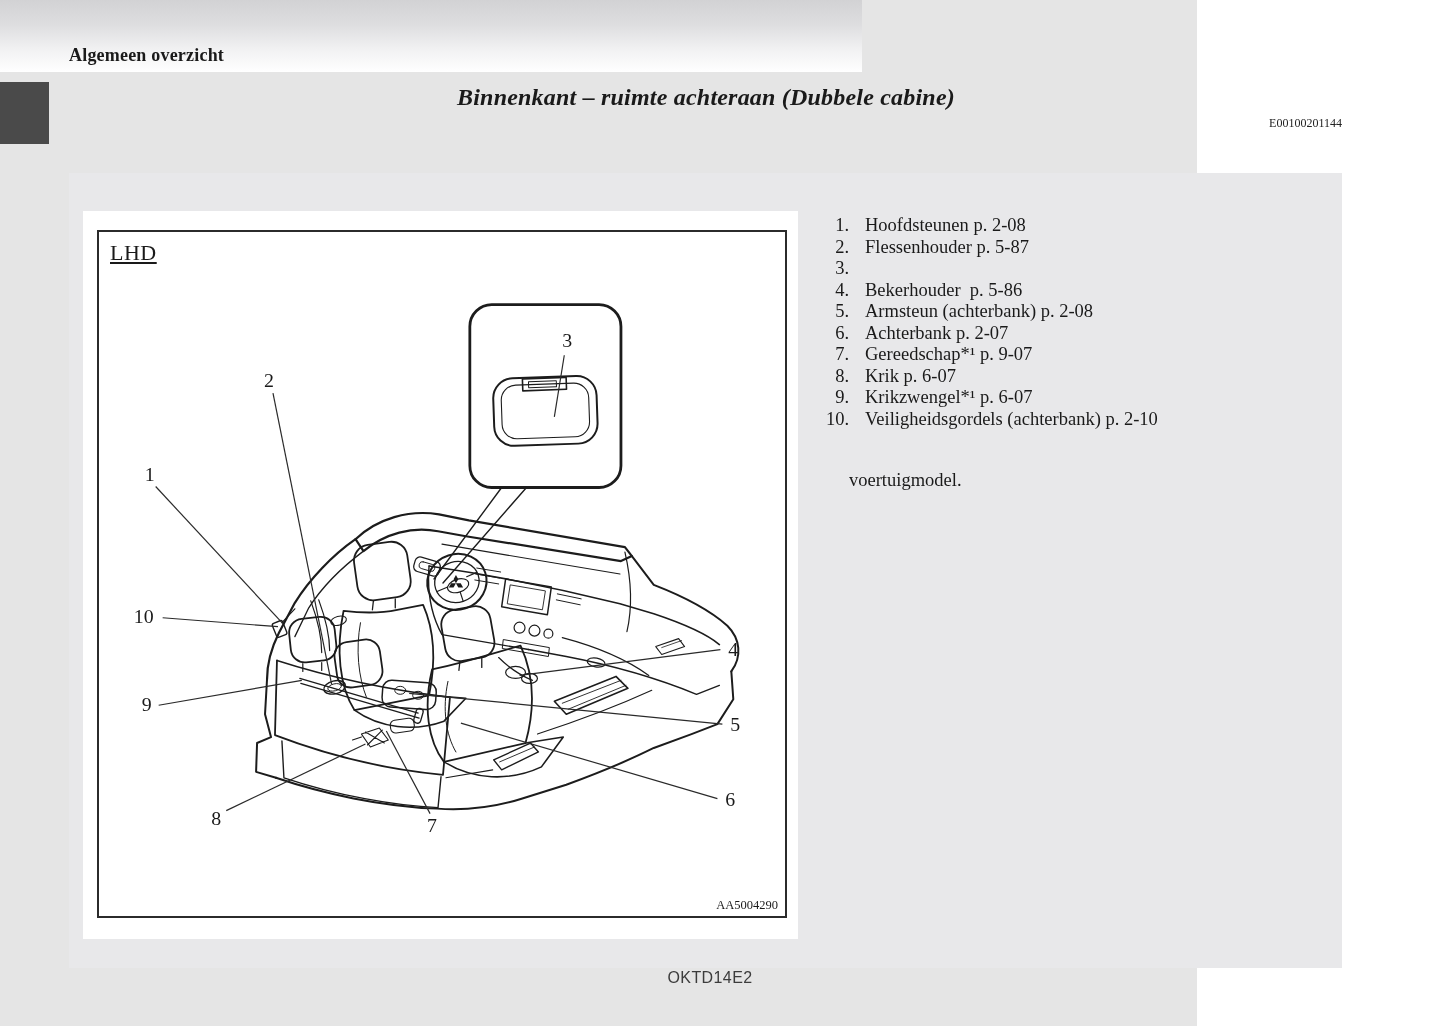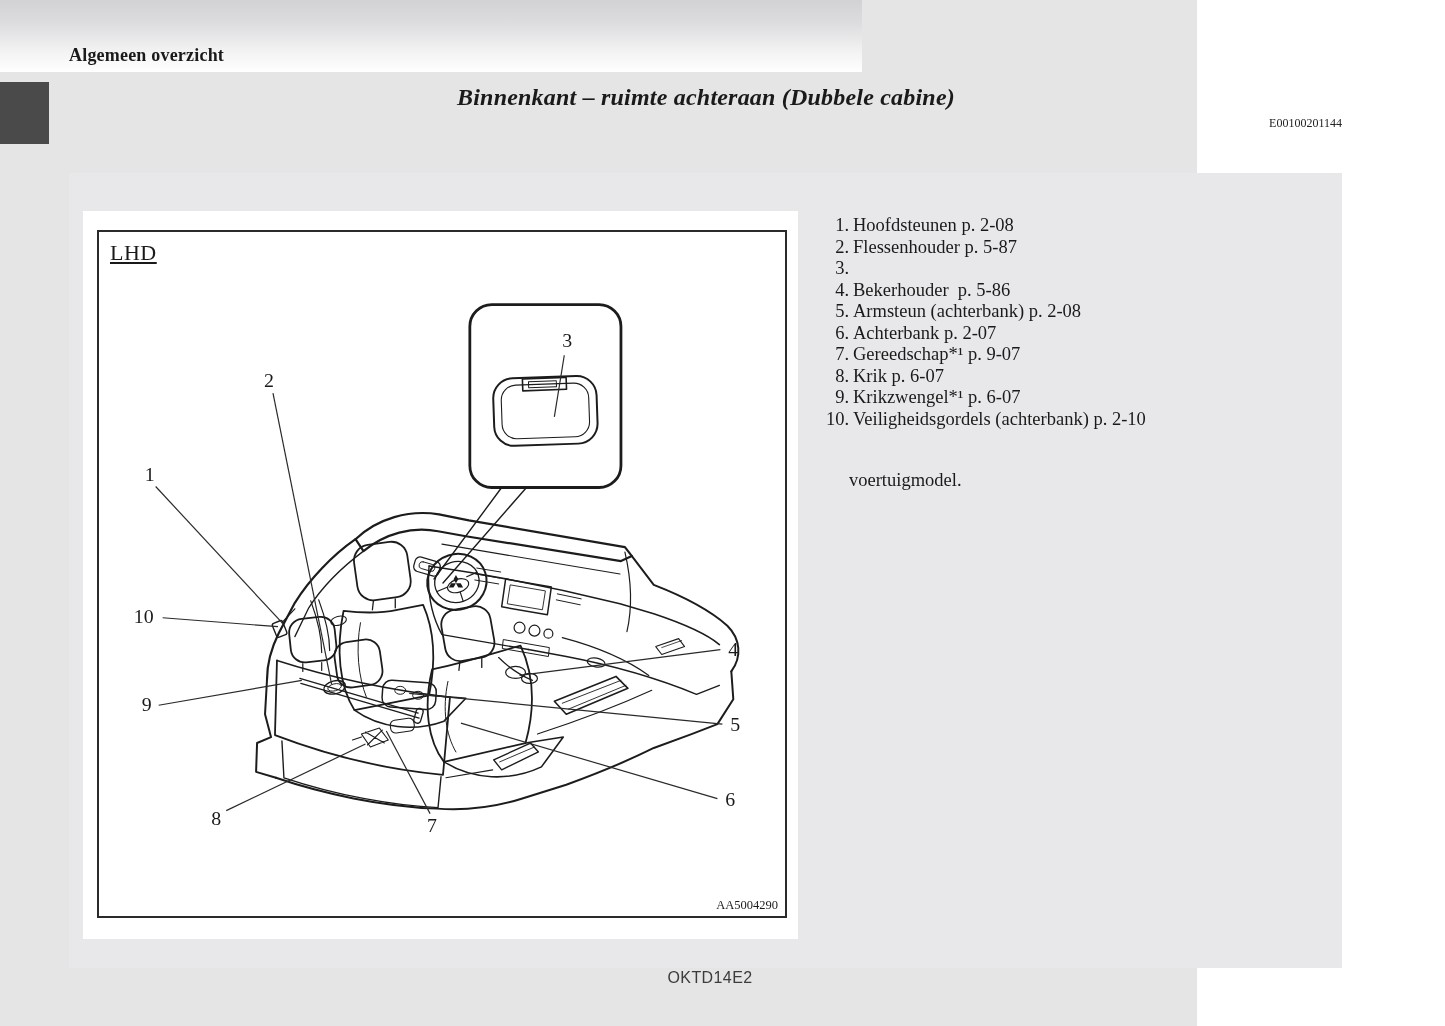--- a/index.html
+++ b/index.html
@@ -24,21 +24,21 @@
   .figure-frame{position:absolute;left:14px;top:19px;width:686px;height:684px;
     border:2px solid #2b2b2b;background:#fff;}
   .lhd-label{position:absolute;left:11px;top:8px;font-size:22px;letter-spacing:.5px;text-decoration:underline;}
   .figure-code{position:absolute;right:7px;bottom:3px;font-size:12.5px;}
   .figure-svg{position:absolute;left:0;top:0;width:686px;height:684px;}
 
   .parts-list{position:absolute;left:818px;top:215px;width:524px;font-size:18.5px;
     line-height:21.5px;}
   .parts-list .row{display:flex;}
   .parts-list .num{width:31px;text-align:right;flex:0 0 31px;}
-  .parts-list .txt{margin-left:4px;white-space:pre;}
+  .parts-list .txt{margin-left:16px;white-space:pre;}
 
   .note-block{position:absolute;left:849px;top:469px;width:492px;font-size:18.5px;
     line-height:22px;}
 
   .footer-code{position:absolute;left:0;top:969px;width:1420px;text-align:center;
     font-family:"Liberation Sans",sans-serif;font-size:16px;color:#3c3c3c;letter-spacing:.4px;}
 
   svg .ln{fill:none;stroke:#1c1c1c;stroke-linecap:round;stroke-linejoin:round;}
   svg text.co{font-family:"Liberation Serif",serif;font-size:20px;fill:#1a1a1a;
     text-anchor:middle;}

